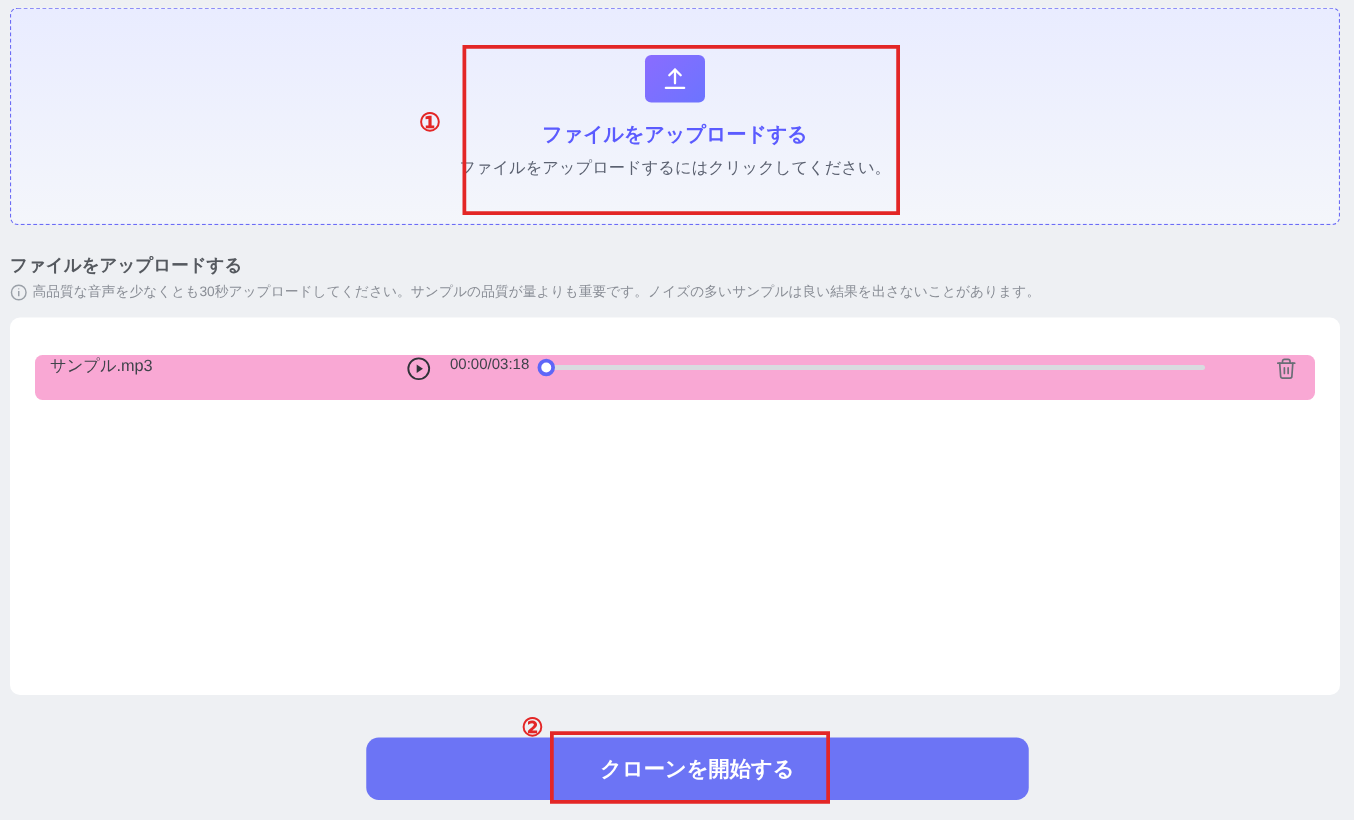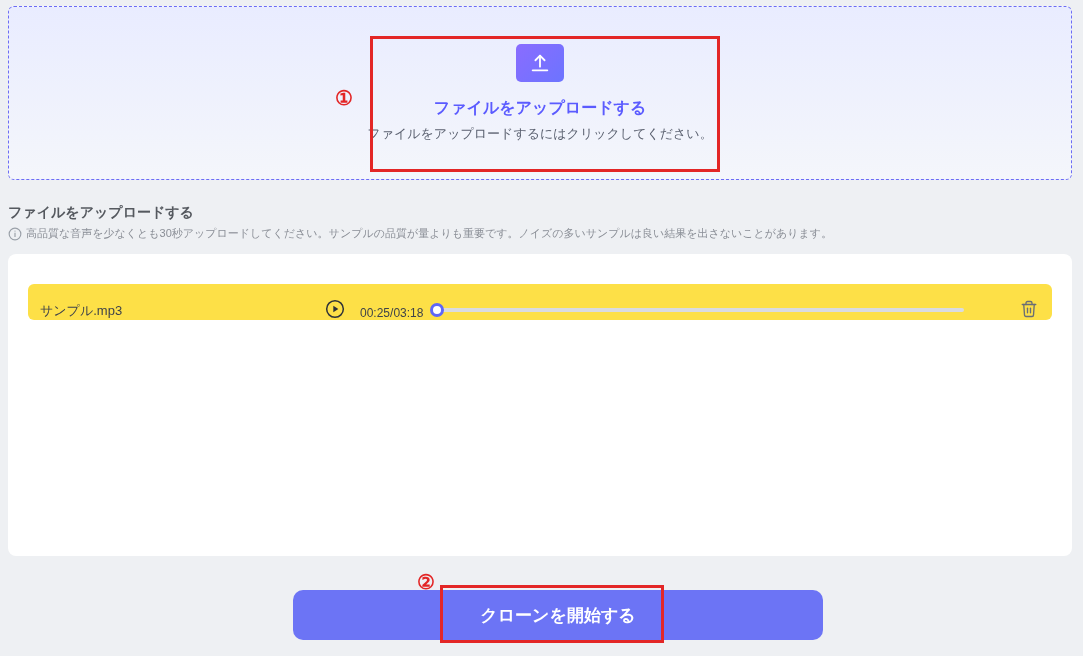--- a/index.html
+++ b/index.html
@@ -109,23 +109,23 @@
     left: 8px;
     top: 254px;
     width: 1064px;
     height: 302px;
     background: #ffffff;
     border-radius: 8px;
     padding: 30px 20px;
   }
   .file-row {
     display: flex;
-    align-items: flex-end;
+    align-items: flex-start;
     width: 100%;
-    background: #fde047;
+    background: #f9a8d4;
     border-radius: 6px;
     height: 36px;
     padding: 0 12px;
     gap: 14px;
   }
   .file-name {
     color: #3f434a;
     font-size: 13px;
     width: 270px;
     flex: 0 0 270px;
@@ -243,21 +243,21 @@
 
 <div class="panel">
   <div class="file-row">
     <span class="file-name">サンプル.mp3</span>
     <span class="play-btn">
       <svg width="20" height="20" viewBox="0 0 24 24" fill="none" stroke="#2f3238" stroke-width="1.8">
         <circle cx="12" cy="12" r="10"></circle>
         <path d="M10 8l6 4-6 4V8z" fill="#2f3238" stroke="none"></path>
       </svg>
     </span>
-    <span class="time-text"><span>00:25</span>/<span>03:18</span></span>
+    <span class="time-text"><span>00:00</span>/<span>03:18</span></span>
     <div class="slider-wrap">
       <div class="slider-track"></div>
       <div class="slider-thumb" style="left: 0%;"></div>
     </div>
     <span class="trash-btn">
       <svg width="18" height="18" viewBox="0 0 24 24" fill="none" stroke="#6a6e76" stroke-width="1.8" stroke-linecap="round" stroke-linejoin="round">
         <path d="M3 6h18"></path>
         <path d="M8 6V4a2 2 0 0 1 2-2h4a2 2 0 0 1 2 2v2"></path>
         <path d="M19 6l-1 14a2 2 0 0 1-2 2H8a2 2 0 0 1-2-2L5 6"></path>
         <line x1="10" y1="11" x2="10" y2="17"></line>

